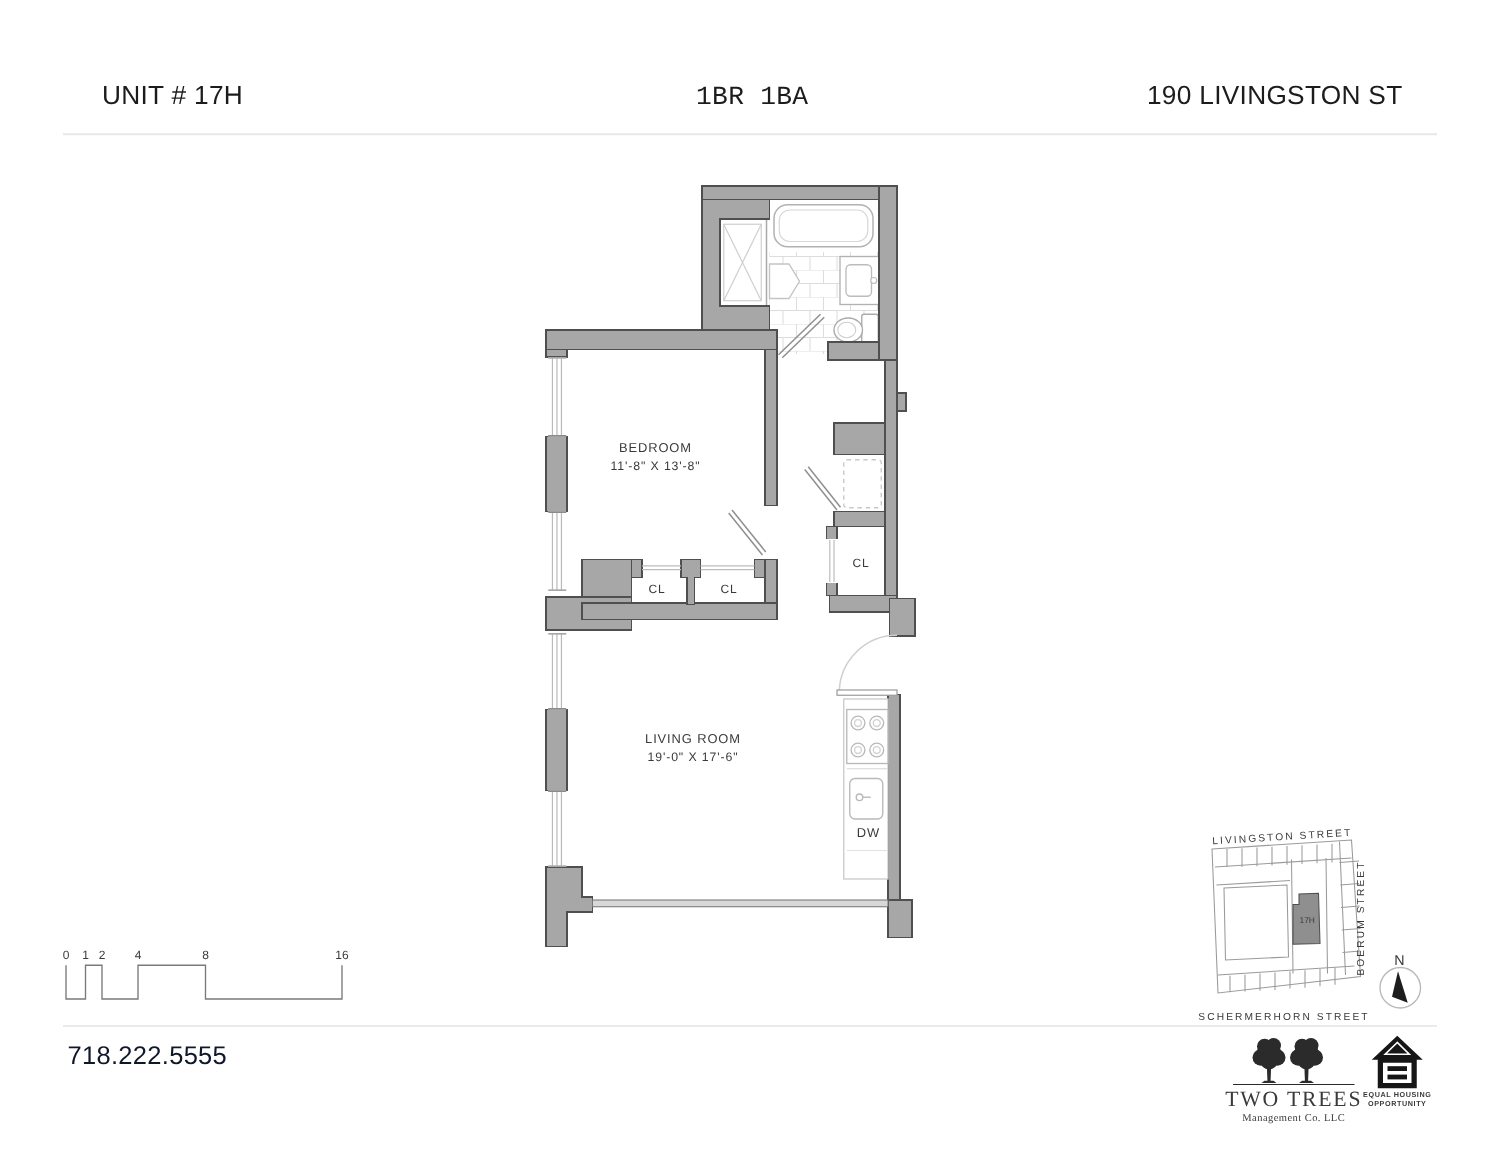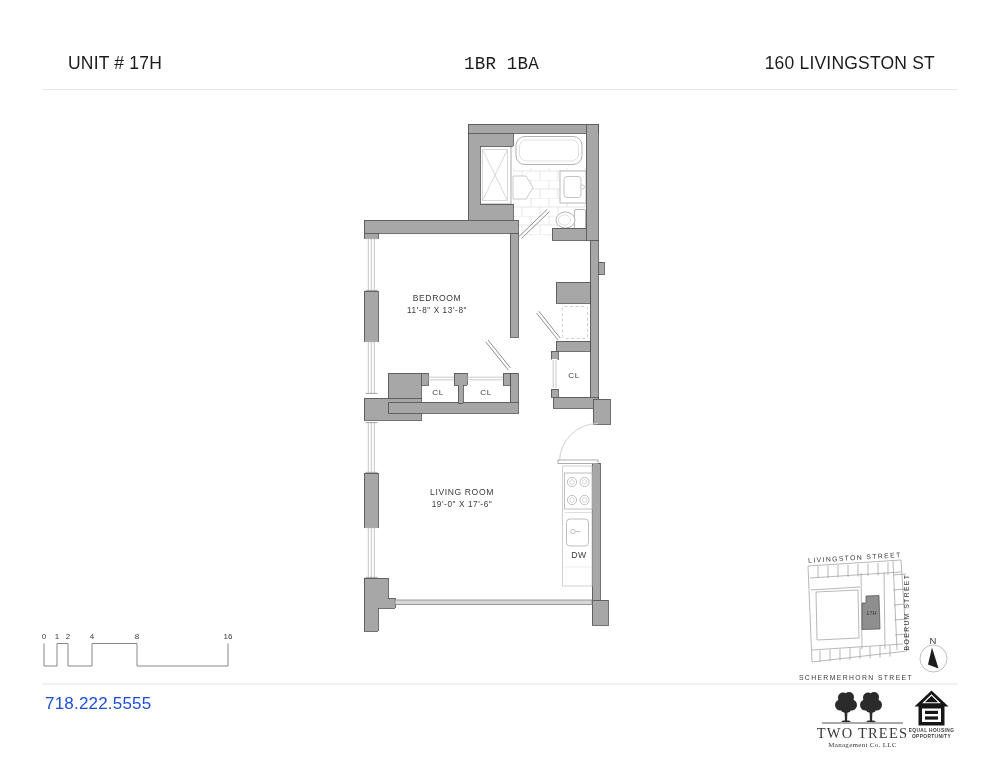--- a/index.html
+++ b/index.html
@@ -3,35 +3,35 @@
 <meta charset="utf-8">
 <style>
   html,body{margin:0;padding:0;background:#fff;}
   .page{position:relative;width:1000px;height:773px;background:#ffffff;overflow:hidden;
         font-family:"Liberation Sans",sans-serif;color:#1f1f1f;border-radius:27px;}
   .header{position:absolute;left:68px;right:65px;top:53px;display:flex;align-items:baseline;
           font-size:17.5px;letter-spacing:.2px;color:#1c1c1c;}
   .header .h-left{flex:1;text-align:left;}
   .header .h-center{flex:1;text-align:center;font-family:Liberation Mono, monospace;}
   .header .h-right{flex:1;text-align:right;}
-  .phone{position:absolute;left:45px;top:694px;font-size:17px;color:#1d4ed8;letter-spacing:.2px;}
+  .phone{position:absolute;left:45px;top:694px;font-size:17px;color:#0f172a;letter-spacing:.2px;}
   svg.canvas{position:absolute;left:0;top:0;}
   svg text{font-family:"Liberation Sans",sans-serif;fill:#3a3a3a;}
   .plan-label{letter-spacing:.6px;}
   .serif{font-family:"Liberation Serif",serif;}
 </style>
 </head>
 <body>
 
 <div class="page">
 
   <div class="header">
     <span class="h-left">UNIT # 17H</span>
     <span class="h-center">1BR 1BA</span>
-    <span class="h-right">160 LIVINGSTON ST</span>
+    <span class="h-right">190 LIVINGSTON ST</span>
   </div>
 
   <div class="phone">718.222.5555</div>
 
   <svg class="canvas" width="1000" height="773" viewBox="0 0 1000 773">
 
     <defs>
       <pattern id="brick" width="18" height="18" patternUnits="userSpaceOnUse">
         <path d="M0,0 H18 M0,9 H18 M9,0 V9 M0,9 V18 M18,9 V18" stroke="#dddddd" stroke-width="0.7" fill="none"></path>
       </pattern>

